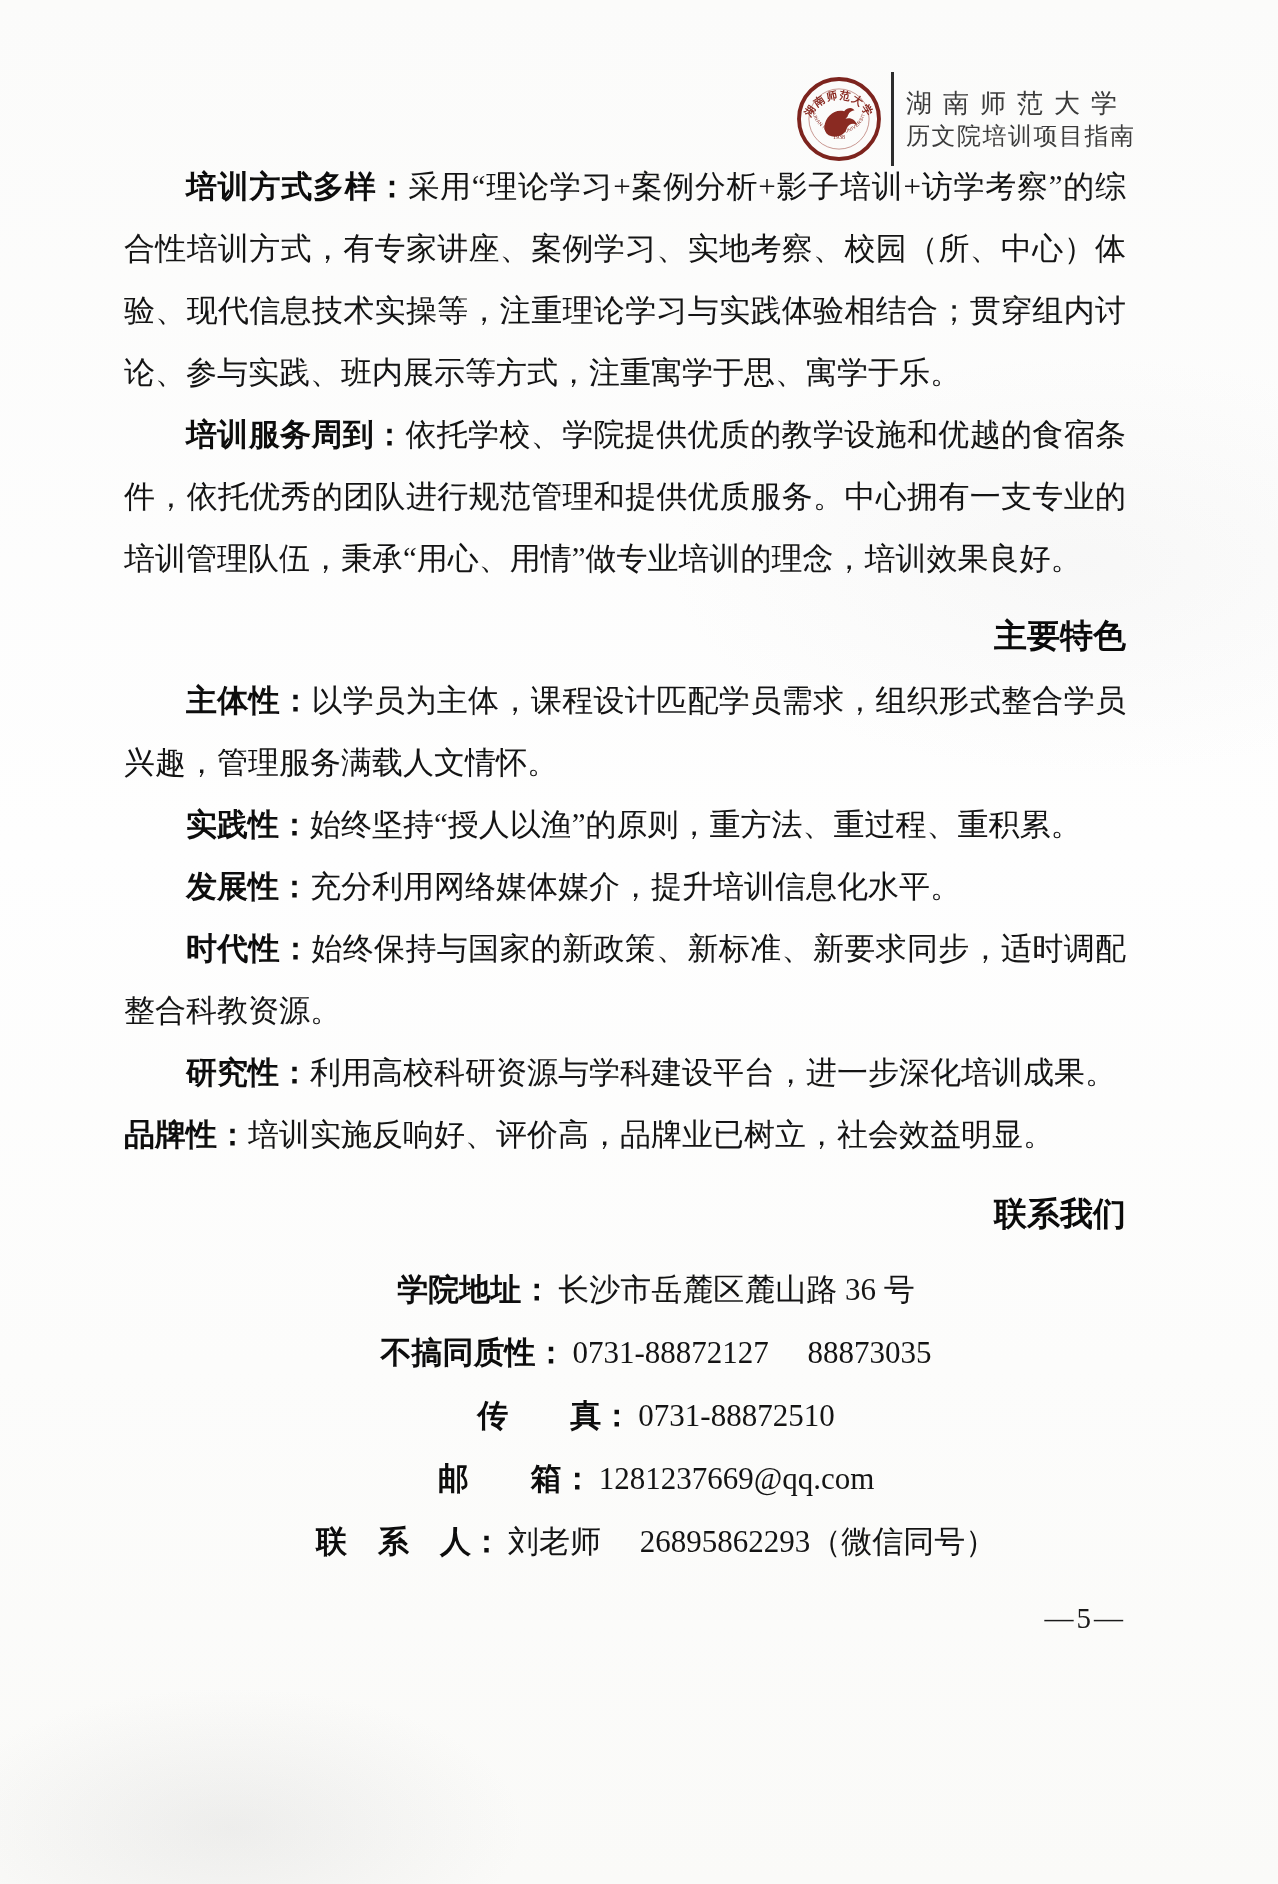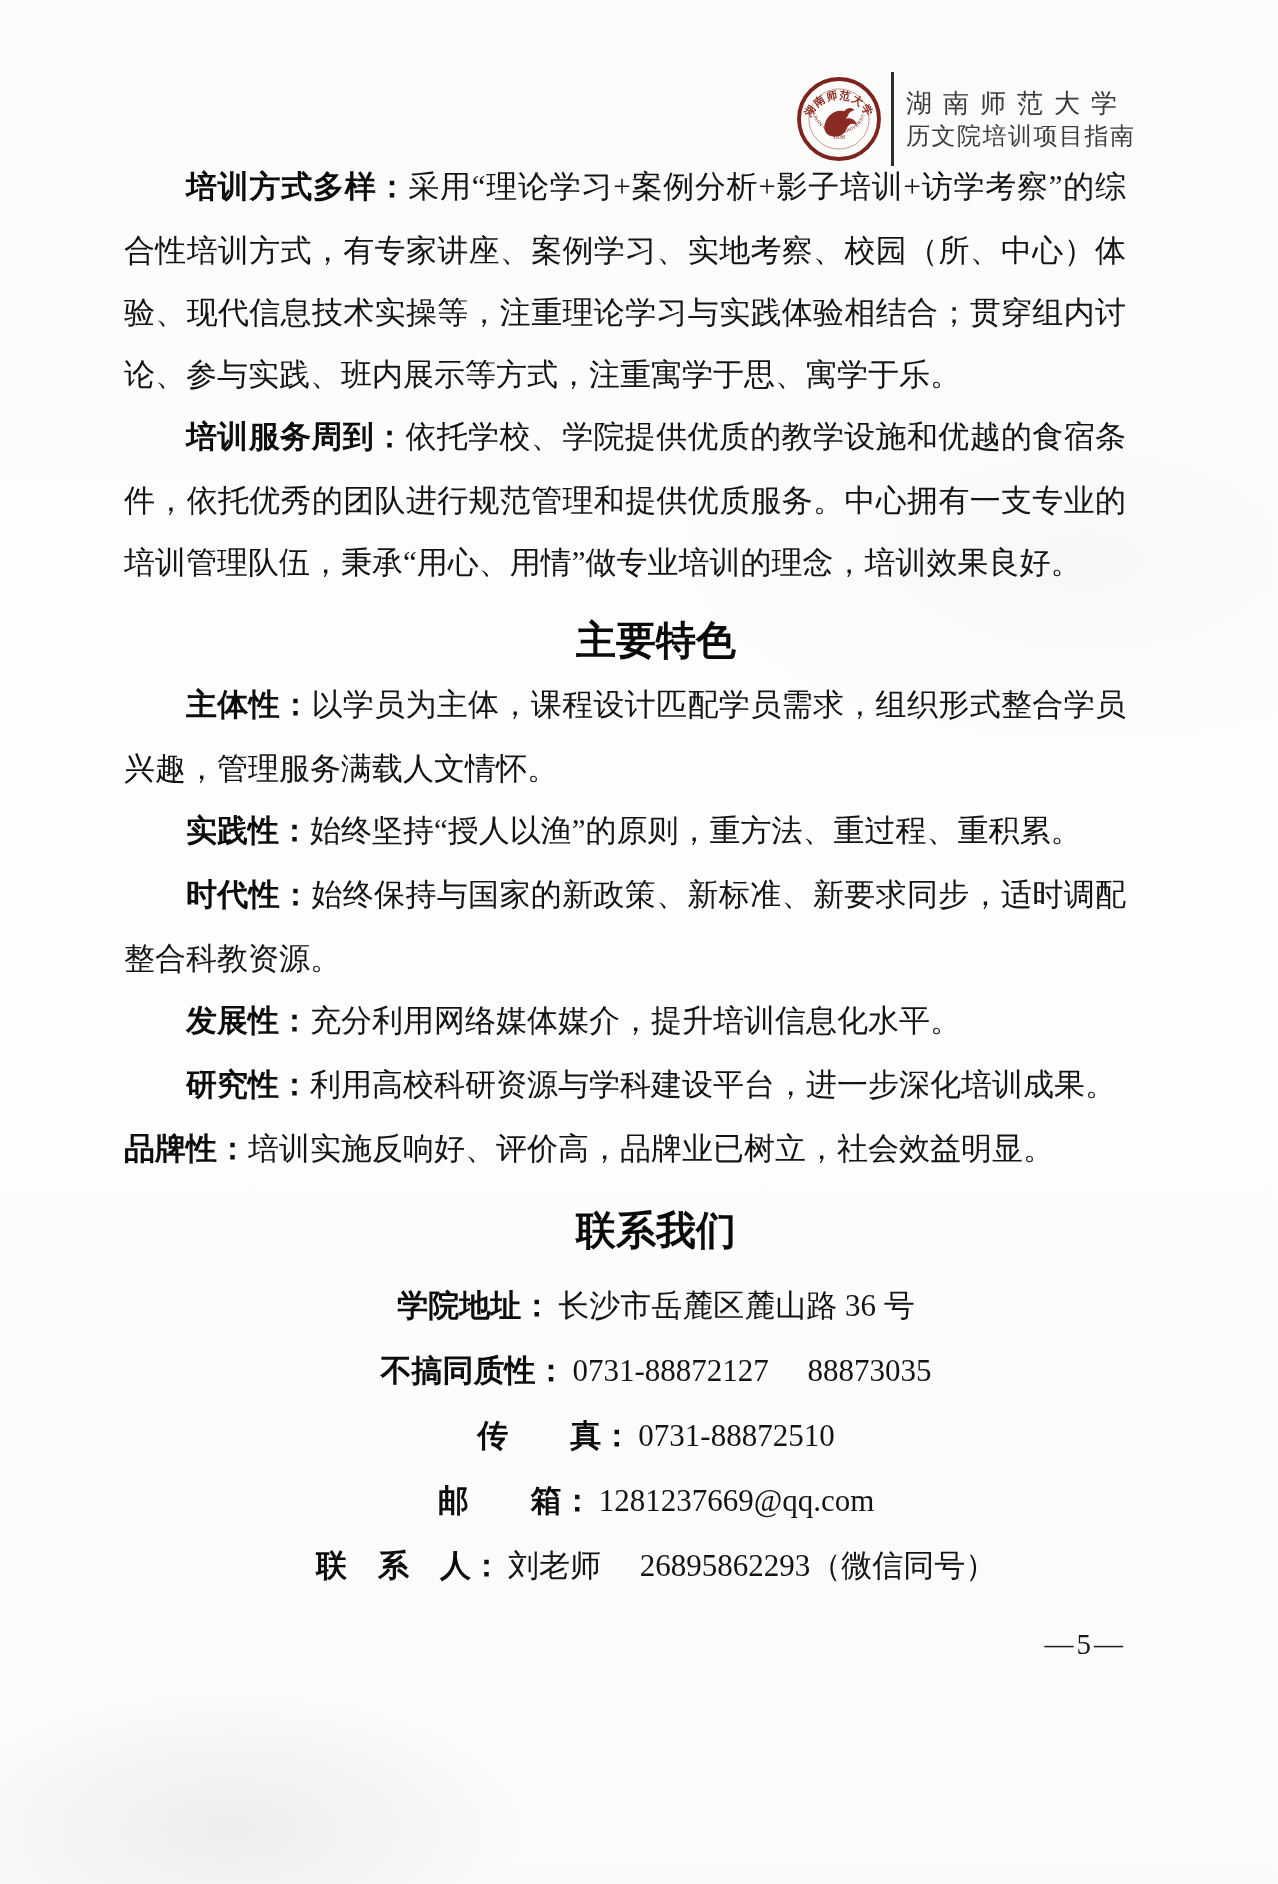--- a/index.html
+++ b/index.html
@@ -51,32 +51,32 @@
     padding: 156px 152px 0 124px;
     font-family: "Liberation Serif", "DejaVu Serif", serif;
     font-size: 31px;
     line-height: 62px;
     text-align: justify;
     color: #141414;
   }
   .para, .feature { margin: 0; text-indent: 2em; }
   .feature.flush { text-indent: 0; }
   .lbl {
-    font-family: Liberation Mono, monospace;
+    font-family: Liberation Serif, serif;
     font-weight: 700;
     color: #0d0d0d;
     margin-top: 16px;
   }
   .section-heading {
     font-family: "Liberation Sans", "DejaVu Sans", sans-serif;
     font-weight: 700;
-    font-size: 40px;
+    font-size: 33px;
     line-height: 44px;
     margin: 24px 0 12px 62px;
-    text-align: center;
+    text-align: right;
     color: #0b0b0b;
   }
   .section-heading.contact-heading { margin: 26px 0 22px 62px; }
   .contact-row { margin: 0 0 0 62px; text-indent: 0; line-height: 63px; text-align: center; }
   .contact-row .val { padding-left: 6px; }
   .page-num {
     margin-top: 14px;
     text-align: right;
     font-size: 29px;
     letter-spacing: 3px;
@@ -115,22 +115,22 @@
   <div class="content">
 
     <p class="para"><span class="lbl">培训方式多样：</span><span>采用“理论学习+案例分析+影子培训+访学考察”的综合性培训方式，有专家讲座、案例学习、实地考察、校园（所、中心）体验、现代信息技术实操等，注重理论学习与实践体验相结合；贯穿组内讨论、参与实践、班内展示等方式，注重寓学于思、寓学于乐。</span></p>
 
     <p class="para"><span class="lbl">培训服务周到：</span><span>依托学校、学院提供优质的教学设施和优越的食宿条件，依托优秀的团队进行规范管理和提供优质服务。中心拥有一支专业的培训管理队伍，秉承“用心、用情”做专业培训的理念，培训效果良好。</span></p>
 
     <h2 class="section-heading">主要特色</h2>
 
     <p class="feature"><span class="lbl">主体性：</span><span>以学员为主体，课程设计匹配学员需求，组织形式整合学员兴趣，管理服务满载人文情怀。</span></p>
     <p class="feature"><span class="lbl">实践性：</span><span>始终坚持“授人以渔”的原则，重方法、重过程、重积累。</span></p>
+    <p class="feature"><span class="lbl">发展性：</span><span>充分利用网络媒体媒介，提升培训信息化水平。</span></p>
     <p class="feature"><span class="lbl">时代性：</span><span>始终保持与国家的新政策、新标准、新要求同步，适时调配整合科教资源。</span></p>
-    <p class="feature"><span class="lbl">发展性：</span><span>充分利用网络媒体媒介，提升培训信息化水平。</span></p>
     <p class="feature"><span class="lbl">研究性：</span><span>利用高校科研资源与学科建设平台，进一步深化培训成果。</span></p>
     <p class="feature flush"><span class="lbl">品牌性：</span><span>培训实施反响好、评价高，品牌业已树立，社会效益明显。</span></p>
 
     <h2 class="section-heading contact-heading">联系我们</h2>
 
     <p class="contact-row"><span class="lbl">学院地址：</span><span class="val">长沙市岳麓区麓山路 36 号</span></p>
     <p class="contact-row"><span class="lbl">不搞同质性：</span><span class="val">0731-88872127　 88873035</span></p>
     <p class="contact-row"><span class="lbl">传　　真：</span><span class="val">0731-88872510</span></p>
     <p class="contact-row"><span class="lbl">邮　　箱：</span><span class="val">1281237669@qq.com</span></p>
     <p class="contact-row"><span class="lbl">联　系　人：</span><span class="val">刘老师　 26895862293（微信同号）</span></p>

